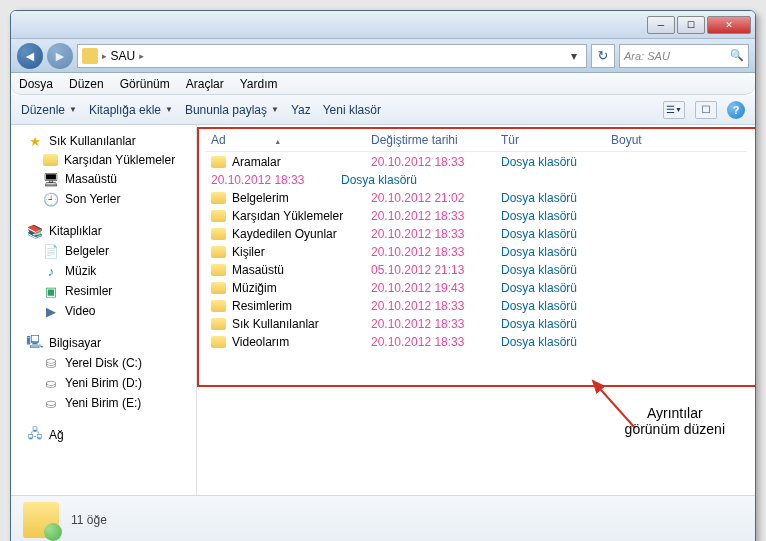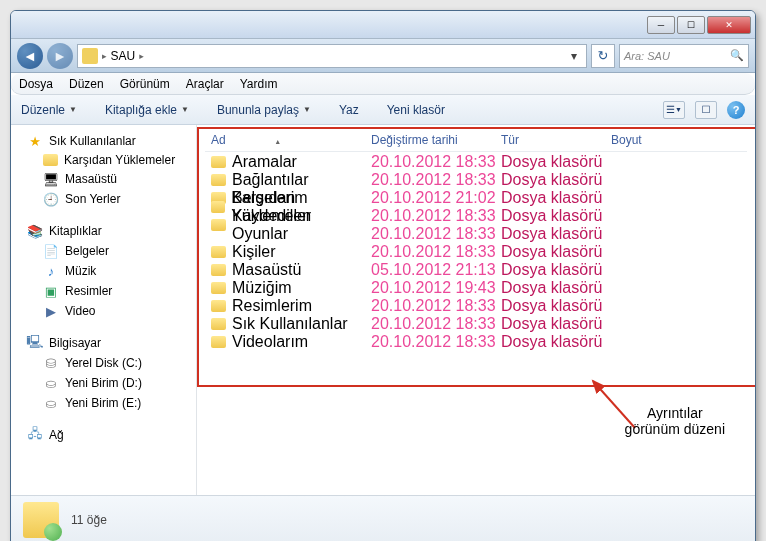--- a/index.html
+++ b/index.html
@@ -13,21 +13,21 @@
 .nav-circle { width: 26px; height: 26px; border-radius: 50%; background: radial-gradient(circle at 30% 30%, #6090c0, #2c5d95); display: flex; align-items: center; justify-content: center; color: #fff; font-size: 14px; cursor: pointer; }
 .breadcrumb { flex: 1; height: 24px; background: #fff; border: 1px solid #a0b0c0; display: flex; align-items: center; padding: 0 4px; gap: 4px; font-size: 12px; }
 .bc-icon { width: 16px; height: 16px; background: #f0d060; border-radius: 2px; position: relative; }
 .bc-sep { color: #666; font-size: 9px; }
 .bc-drop { width: 16px; text-align: center; color: #444; cursor: pointer; }
 .refresh-btn { width: 24px; height: 24px; background: #fff; border: 1px solid #a0b0c0; display: flex; align-items: center; justify-content: center; color: #2c5d95; cursor: pointer; font-size: 13px; }
 .search { width: 130px; height: 24px; background: #fff; border: 1px solid #a0b0c0; display: flex; align-items: center; padding: 0 4px; font-size: 11px; color: #888; font-style: italic; }
 .search .mag { margin-left: auto; font-style: normal; color: #888; }
 .menubar { height: 22px; background: linear-gradient(to bottom, #f8fafc, #eef2f6); border-bottom: 1px solid #d0d8e0; display: flex; align-items: center; padding: 0 8px; gap: 16px; font-size: 12px; border-radius: 10px; }
 .menubar span { cursor: pointer; }
-.toolbar { height: 30px; background: linear-gradient(to bottom, #f4f8fc, #e4ecf4); border-bottom: 1px solid #c8d4e0; display: flex; align-items: center; padding: 0 10px; gap: 28px; font-size: 12px; color: #1a3a6a; }
+.toolbar { height: 30px; background: linear-gradient(to bottom, #f4f8fc, #e4ecf4); border-bottom: 1px solid #c8d4e0; display: flex; align-items: center; padding: 0 10px; gap: 12px; font-size: 12px; color: #1a3a6a; }
 .toolbar .item { cursor: pointer; display: flex; align-items: center; gap: 4px; }
 .toolbar .drop { font-size: 8px; color: #444; }
 .toolbar-right { margin-left: auto; display: flex; gap: 10px; align-items: center; }
 .tb-icon { width: 22px; height: 18px; border: 1px solid #b0c0d0; border-radius: 2px; background: #f0f4f8; cursor: pointer; display: flex; align-items: center; justify-content: center; font-size: 10px; }
 .help-icon { width: 18px; height: 18px; border-radius: 50%; background: radial-gradient(circle at 30% 30%, #7ac0f0, #2080d0); color: #fff; display: flex; align-items: center; justify-content: center; font-size: 11px; font-weight: bold; cursor: pointer; }
 .mainarea { display: flex; height: 370px; background: #fff; }
 .sidebar { width: 186px; padding: 6px 0; border-right: 1px solid #e0e4e8; overflow: hidden; font-size: 12px; }
 .side-group { margin-bottom: 12px; }
 .side-head { display: flex; align-items: center; gap: 6px; padding: 2px 8px 2px 16px; cursor: pointer; }
 .side-item { display: flex; align-items: center; gap: 6px; padding: 2px 8px 2px 32px; cursor: pointer; }
@@ -44,24 +44,24 @@
 .ico.net { color: #5090c0; }
 .content { flex: 1; position: relative; padding: 4px 8px; }
 .red-box { position: absolute; left: 0; top: 2px; width: 572px; height: 260px; border: 2px solid #d03020; pointer-events: none; }
 .columns { display: flex; font-size: 12px; color: #4060a0; padding: 4px 6px; border-bottom: 1px solid #e8ecf0; }
 .col-name { width: 160px; cursor: pointer; }
 .col-name .sort { font-size: 8px; color: #666; margin-left: 50px; }
 .col-date { width: 130px; cursor: pointer; }
 .col-type { width: 110px; cursor: pointer; }
 .col-size { width: 60px; cursor: pointer; }
 .rows { padding-top: 2px; }
-.row { display: flex; align-items: flex-end; font-size: 16px; padding: 1px 6px; height: 18px; cursor: pointer; }
+.row { display: flex; align-items: flex-start; font-size: 12px; padding: 1px 6px; height: 18px; cursor: pointer; }
 .row .rname { width: 160px; display: flex; align-items: center; gap: 6px; color: #000; }
 .row .rdate { width: 130px; color: #ec4899; }
-.row .rtype { width: 110px; color: #be185d; }
+.row .rtype { width: 110px; color: #0369a1; }
 .row .rsize { width: 60px; color: #666; }
 .annotation { position: absolute; right: 30px; top: 280px; text-align: center; font-size: 14px; color: #000; }
 .arrow-svg { position: absolute; right: 110px; top: 248px; pointer-events: none; }
 .statusbar { height: 48px; background: linear-gradient(to bottom, #f4f8fc, #e8eef4); border-top: 1px solid #d0d8e0; display: flex; align-items: center; padding: 0 12px; gap: 12px; font-size: 12px; color: #444; }
 .status-icon { width: 36px; height: 36px; background: linear-gradient(to bottom, #ffe890, #f0c850); border-radius: 3px; position: relative; }
 .status-icon::after { content: ""; position: absolute; right: -3px; bottom: -3px; width: 18px; height: 18px; border-radius: 50%; background: radial-gradient(circle at 30% 30%, #a0e090, #50b050); }
 </style>
 </head>
 <body>
 
@@ -204,24 +204,20 @@
           <div class="row">
             <div class="rname">
               <span class="ico folder"></span>
               <span>Aramalar</span>
             </div>
             <div class="rdate">20.10.2012 18:33</div>
             <div class="rtype">Dosya klasörü</div>
             <div class="rsize"></div>
           </div>
           <div class="row">
-            <div class="rname">
-              <span class="ico folder"></span>
-              <span>Bağlantılar</span>
-            </div>
             <div class="rdate">20.10.2012 18:33</div>
             <div class="rtype">Dosya klasörü</div>
             <div class="rsize"></div>
           </div>
           <div class="row">
             <div class="rname">
               <span class="ico folder"></span>
               <span>Belgelerim</span>
             </div>
             <div class="rdate">20.10.2012 21:02</div>

